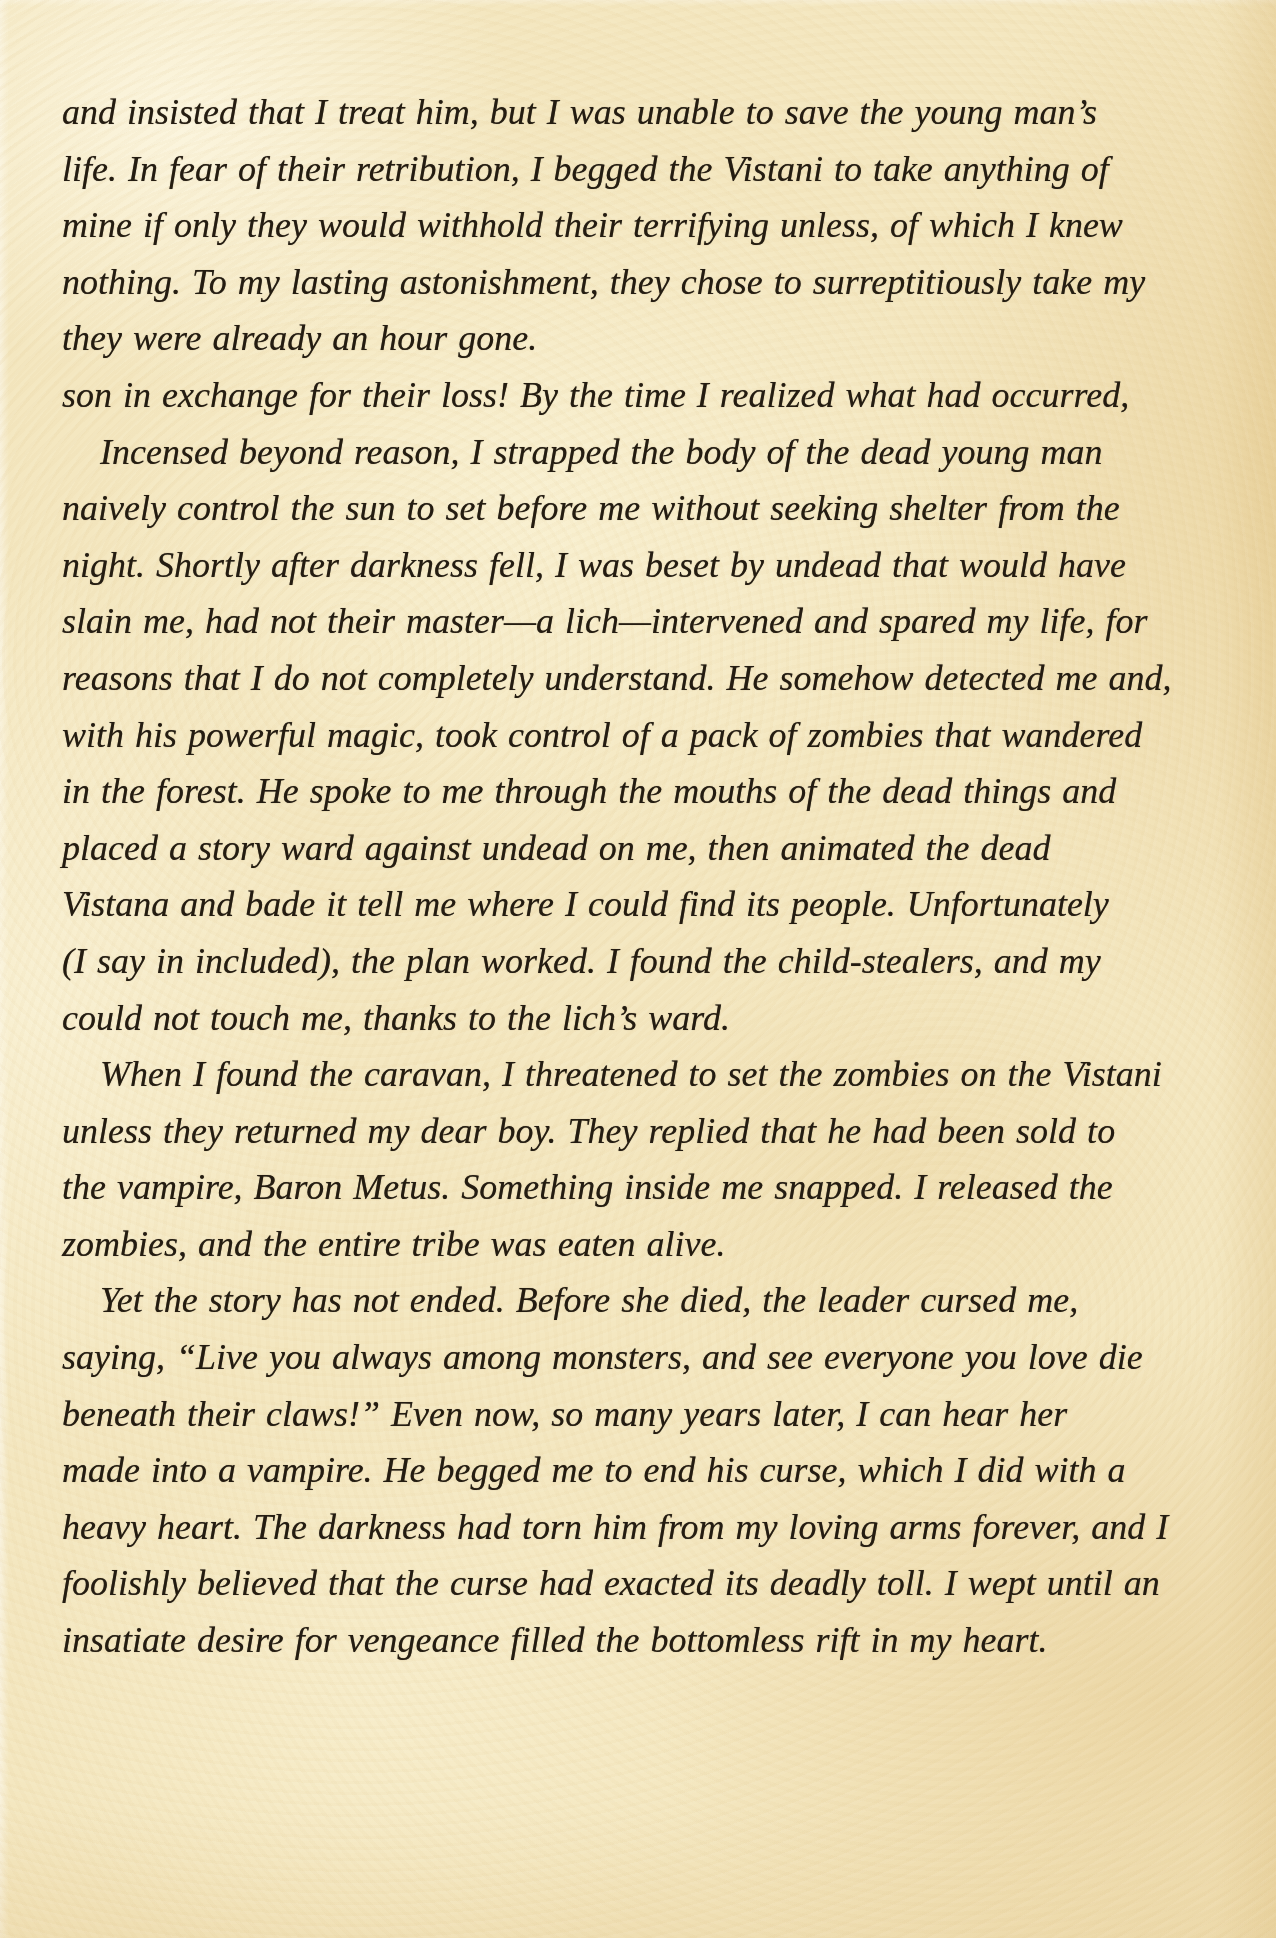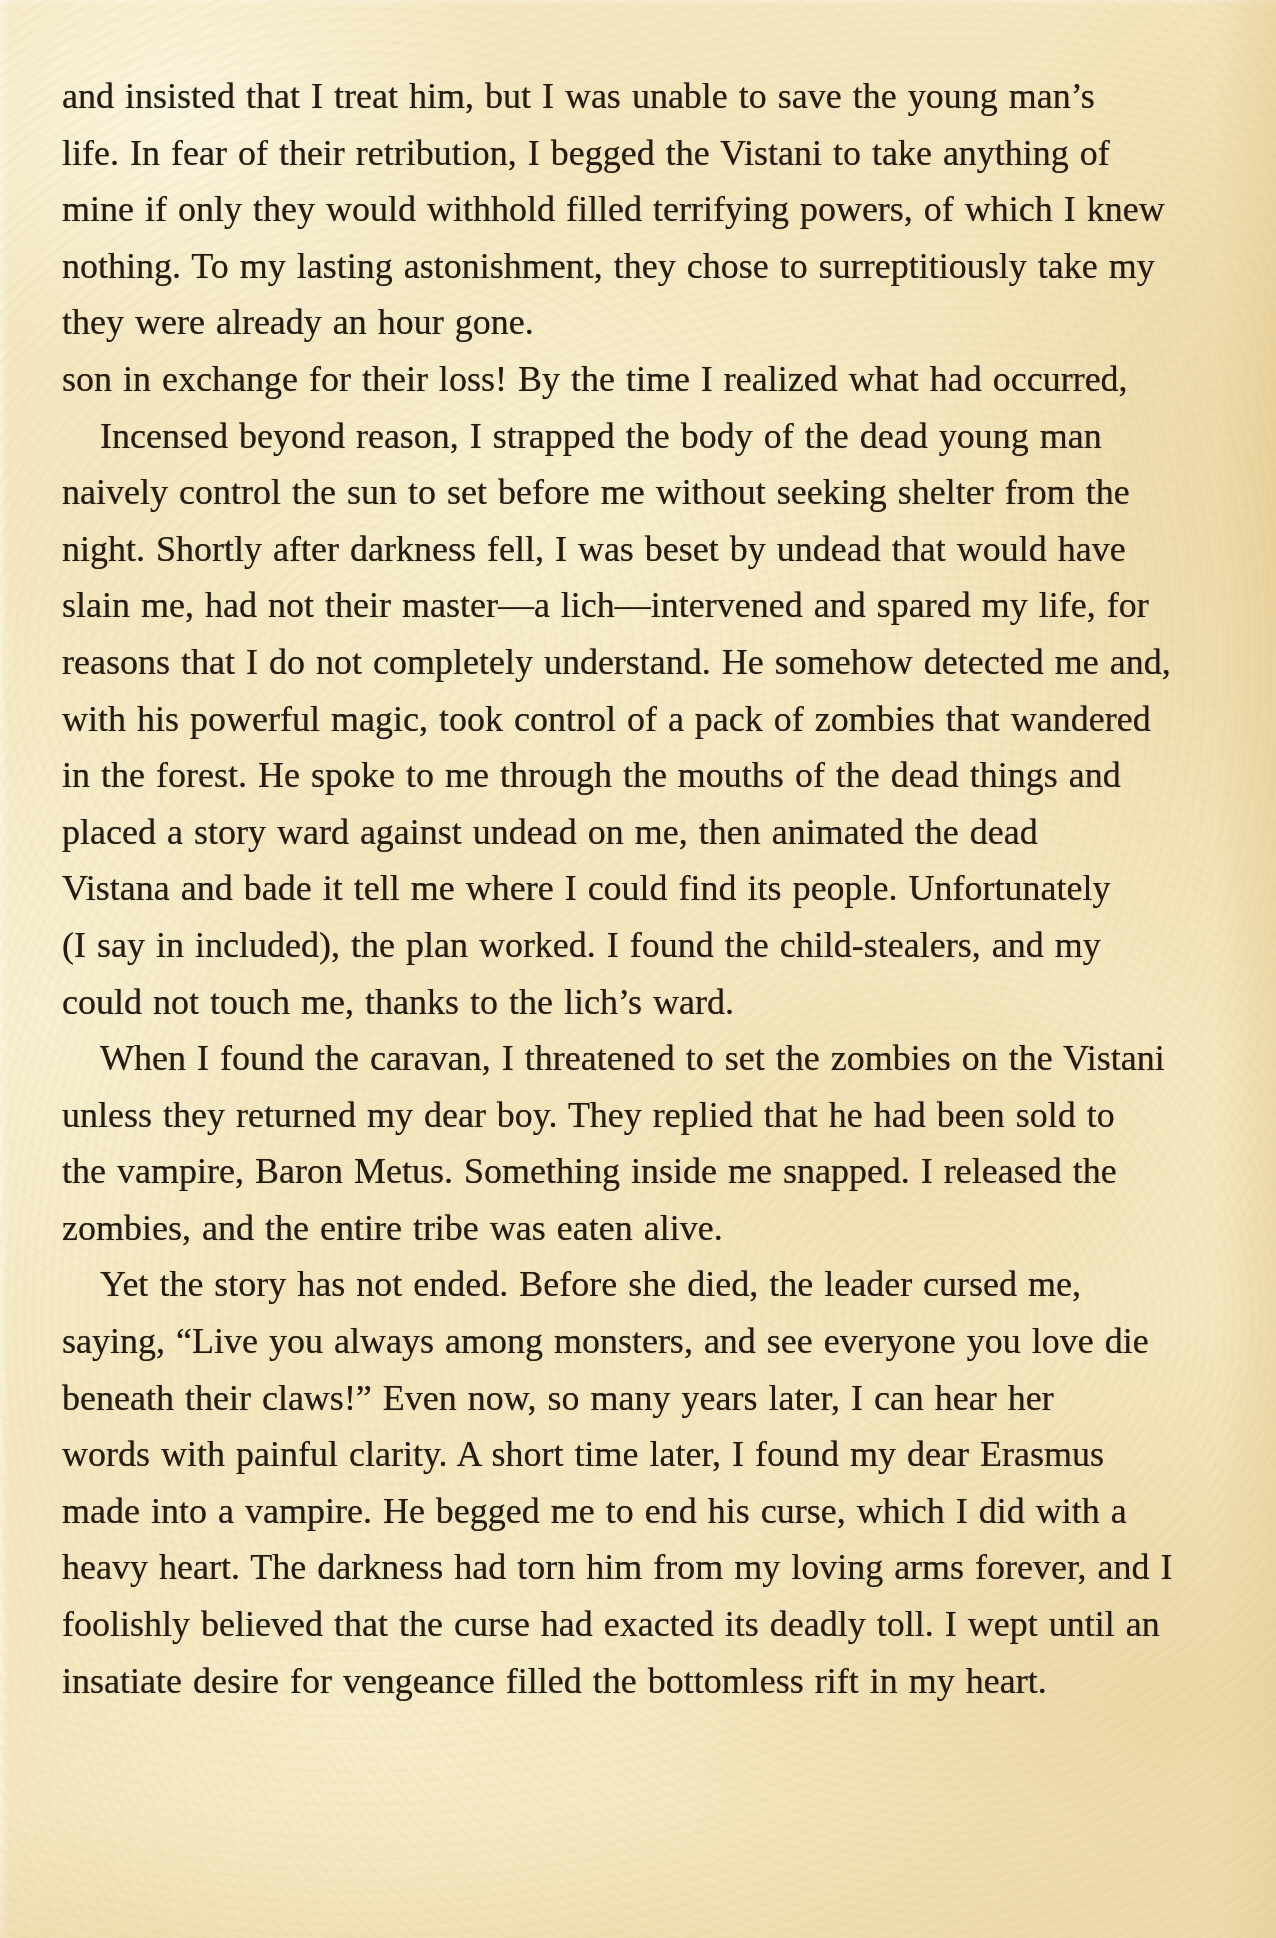--- a/index.html
+++ b/index.html
@@ -34,23 +34,24 @@
     position: absolute;
     inset: 0;
     pointer-events: none;
     background-image:
       repeating-radial-gradient(circle at 28% 34%, rgba(214,184,124,0.05) 0 3px, rgba(255,255,255,0.04) 3px 6px, transparent 6px 11px),
       repeating-radial-gradient(circle at 74% 68%, rgba(210,178,116,0.05) 0 4px, transparent 4px 9px);
   }
   .page-text {
     position: absolute;
     left: 62px;
-    top: 68px;
+    top: 84px;
     width: 1150px;
     color: #241c11;
+    font-style: italic;
     font-size: 36px;
     word-spacing: 2px;
     letter-spacing: 0px;
     text-shadow: 0 0 0.7px rgba(36,28,17,0.65);
   }
   .line {
     height: 56.6px;
     line-height: 56.6px;
     white-space: nowrap;
   }
@@ -59,21 +60,21 @@
   }
 </style>
 </head>
 <body>
 
 <div class="page" style="background-color: rgb(244, 231, 192);">
   <div class="texture"></div>
   <div class="page-text" style="color: rgb(36, 28, 17);">
       <div class="line">and insisted that I treat him, but I was unable to save the young man’s</div>
       <div class="line">life. In fear of their retribution, I begged the Vistani to take anything of</div>
-      <div class="line">mine if only they would withhold filled terrifying powers, of which I knew</div>
+      <div class="line">mine if only they would withhold their terrifying unless, of which I knew</div>
       <div class="line">nothing. To my lasting astonishment, they chose to surreptitiously take my</div>
       <div class="line">they were already an hour gone.</div>
       <div class="line">son in exchange for their loss! By the time I realized what had occurred,</div>
       <div class="line indent">Incensed beyond reason, I strapped the body of the dead young man</div>
       <div class="line">naively control the sun to set before me without seeking shelter from the</div>
       <div class="line">night. Shortly after darkness fell, I was beset by undead that would have</div>
       <div class="line">slain me, had not their master—a lich—intervened and spared my life, for</div>
       <div class="line">reasons that I do not completely understand. He somehow detected me and,</div>
       <div class="line">with his powerful magic, took control of a pack of zombies that wandered</div>
       <div class="line">in the forest. He spoke to me through the mouths of the dead things and</div>
@@ -81,19 +82,18 @@
       <div class="line">Vistana and bade it tell me where I could find its people. Unfortunately</div>
       <div class="line">(I say in included), the plan worked. I found the child-stealers, and my</div>
       <div class="line">could not touch me, thanks to the lich’s ward.</div>
       <div class="line indent">When I found the caravan, I threatened to set the zombies on the Vistani</div>
       <div class="line">unless they returned my dear boy. They replied that he had been sold to</div>
       <div class="line">the vampire, Baron Metus. Something inside me snapped. I released the</div>
       <div class="line">zombies, and the entire tribe was eaten alive.</div>
       <div class="line indent">Yet the story has not ended. Before she died, the leader cursed me,</div>
       <div class="line">saying, “Live you always among monsters, and see everyone you love die</div>
       <div class="line">beneath their claws!” Even now, so many years later, I can hear her</div>
-      <div class="line">words with painful clarity. A short time later, I found my dear Erasmus</div>
       <div class="line">made into a vampire. He begged me to end his curse, which I did with a</div>
       <div class="line">heavy heart. The darkness had torn him from my loving arms forever, and I</div>
       <div class="line">foolishly believed that the curse had exacted its deadly toll. I wept until an</div>
       <div class="line">insatiate desire for vengeance filled the bottomless rift in my heart.</div>
     </div>
 </div>
 
 </body></html>

